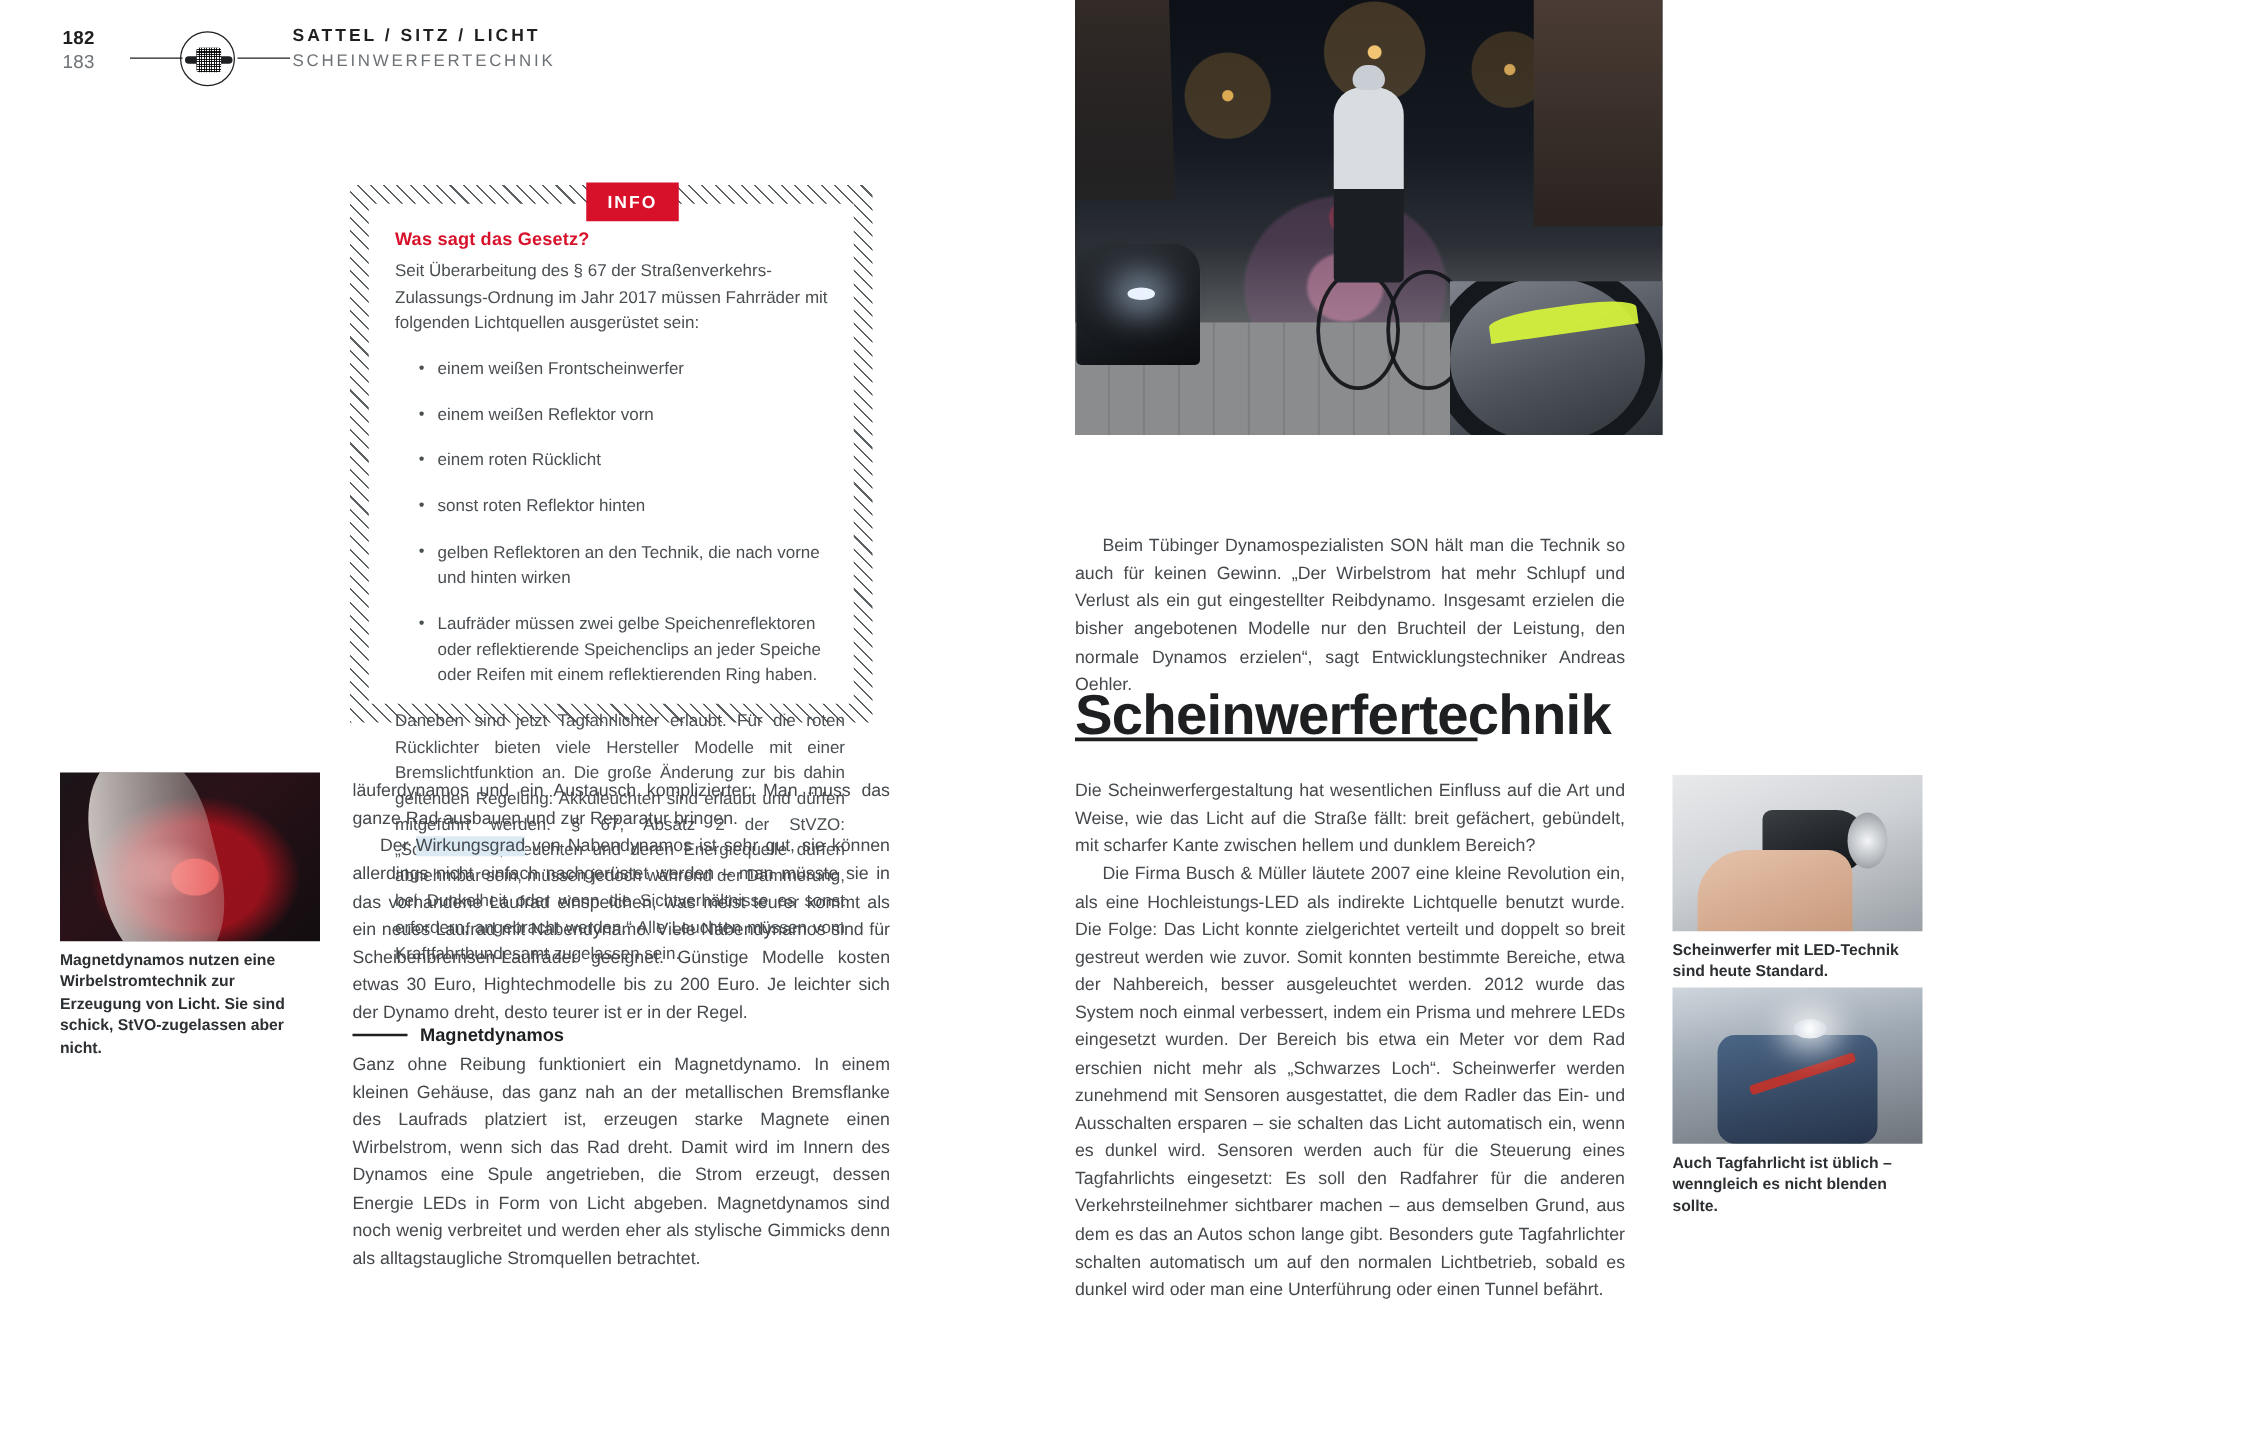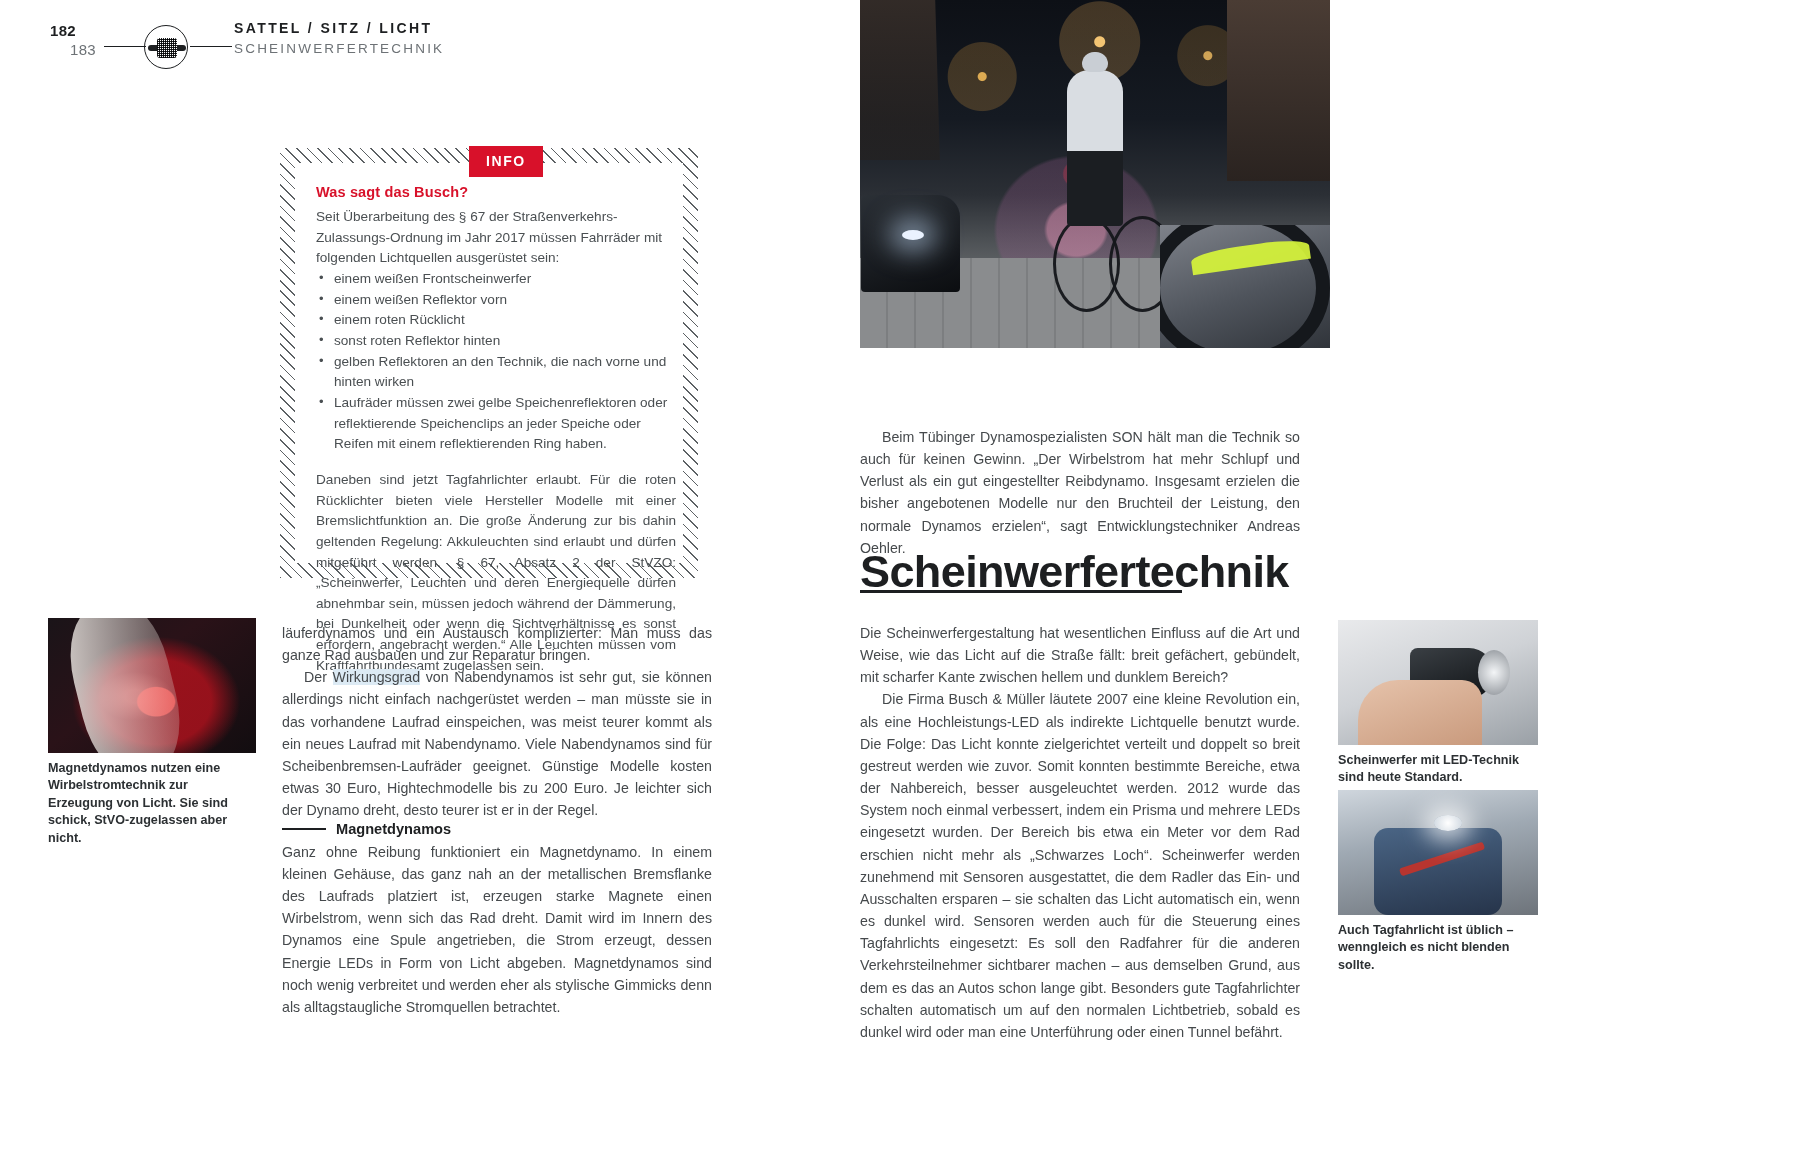--- a/index.html
+++ b/index.html
@@ -10,21 +10,21 @@
     color:#3f4447;
     overflow:hidden;
     position:relative;
   }
   .page{position:absolute;inset:0;}
 
   
   .runhead{position:absolute;left:38px;top:10px;width:320px;height:52px;}
   .folio{position:absolute;left:12px;top:11px;width:46px;text-align:left;line-height:1.28;}
   .folio .p1{font-size:15px;font-weight:bold;color:#1d1f21;letter-spacing:.3px;}
-  .folio .p2{font-size:15px;color:#6d7276;letter-spacing:.3px;text-align:right;}
+  .folio .p2{font-size:15px;color:#6d7276;letter-spacing:.3px;}
   .rule-l{position:absolute;left:66px;top:36px;width:42px;height:1px;background:#1d1f21;}
   .rule-r{position:absolute;left:152px;top:36px;width:42px;height:1px;background:#1d1f21;}
   .hubmark{position:absolute;left:106px;top:15px;width:44px;height:44px;border:1px solid #1d1f21;border-radius:50%;box-sizing:border-box;}
   .hubmark .axle{position:absolute;left:3px;top:19px;width:38px;height:6px;background:#1d1f21;
                  border-radius:3px;}
   .hubmark .barrel{position:absolute;left:12px;top:12px;width:20px;height:20px;border-radius:3px;
                  background:repeating-linear-gradient(90deg,#1d1f21 0 1px,#ffffff 1px 2px),
                             repeating-linear-gradient(0deg,#1d1f21 0 1px,#ffffff 1px 2px);
                  background-blend-mode:multiply;}
   .runtitle{position:absolute;left:196px;top:8px;}
@@ -35,21 +35,21 @@
   .infobox{position:absolute;left:280px;top:148px;width:418px;height:430px;}
   .hatch{position:absolute;inset:0;
      background:repeating-linear-gradient(45deg,#5c6164 0 1.2px,#ffffff 1.2px 7.5px);}
   .hatch-inner{position:absolute;left:15px;top:15px;right:15px;bottom:15px;background:#ffffff;}
   .info-tag{position:absolute;left:189px;top:-2px;background:#d8112a;color:#fff;
      font-size:14px;font-weight:bold;letter-spacing:1.6px;padding:7px 17px 8px;}
   .info-body{position:absolute;left:36px;top:36px;right:22px;}
   .info-h{color:#d8112a;font-size:14.5px;font-weight:bold;margin:0 0 7px;letter-spacing:.15px;}
   .info-p{font-size:13.6px;line-height:1.52;margin:0;color:#4a4f52;}
   .info-ul{list-style:none;margin:0;padding:0;font-size:13.6px;line-height:1.52;color:#4a4f52;}
-  .info-ul li{position:relative;padding-left:18px;margin:0;}
+  .info-ul li{position:relative;padding-left:18px;margin:16px;}
   .info-ul li::before{content:"\2022";position:absolute;left:3px;top:-1px;font-size:13px;color:#4a4f52;}
   .info-p2{font-size:13.6px;line-height:1.52;margin:15px 0 0;color:#4a4f52;text-align:justify;}
 
   
   .col{position:absolute;font-size:14.2px;line-height:1.56;color:#45494c;text-align:justify;}
   .col p{margin:0;}
   .col p.ind{text-indent:22px;}
   .hl{background:#dceaf4;}
   .subhead{font-size:14.6px;font-weight:bold;color:#1d1f21;margin:0 0 2px;}
   .subhead .dash{display:inline-block;width:44px;height:2px;background:#1d1f21;
@@ -138,21 +138,21 @@
       <div class="t1">SATTEL / SITZ / LICHT</div>
       <div class="t2">SCHEINWERFERTECHNIK</div>
     </div>
   </div>
 
   <div class="infobox">
     <div class="hatch"></div>
     <div class="hatch-inner"></div>
     <div class="info-tag">INFO</div>
     <div class="info-body">
-      <p class="info-h">Was sagt das Busch?</p>
+      <p class="info-h">Was sagt das Gesetz?</p>
       <p class="info-p">Seit Überarbeitung des § 67 der Straßenverkehrs-Zulassungs-Ordnung im Jahr 2017 müssen Fahrräder mit folgenden Lichtquellen ausgerüstet sein:</p>
       <ul class="info-ul">
         <li>einem weißen Frontscheinwerfer</li>
         <li>einem weißen Reflektor vorn</li>
         <li>einem roten Rücklicht</li>
         <li>sonst roten Reflektor hinten</li>
         <li>gelben Reflektoren an den Technik, die nach vorne und hinten wirken</li>
         <li>Laufräder müssen zwei gelbe Speichenreflektoren oder reflektierende Speichenclips an jeder Speiche oder Reifen mit einem reflektierenden Ring haben.</li>
       </ul>
       <p class="info-p2">Daneben sind jetzt Tagfahrlichter erlaubt. Für die roten Rücklichter bieten viele Hersteller Modelle mit einer Bremslichtfunktion an. Die große Änderung zur bis dahin geltenden Regelung: Akkuleuchten sind erlaubt und dürfen mitgeführt werden. § 67, Absatz 2 der StVZO: „Scheinwerfer, Leuchten und deren Energiequelle dürfen abnehmbar sein, müssen jedoch während der Dämmerung, bei Dunkelheit oder wenn die Sichtverhältnisse es sonst erfordern, angebracht werden.“ Alle Leuchten müssen vom Kraftfahrtbundesamt zugelassen sein.</p>

